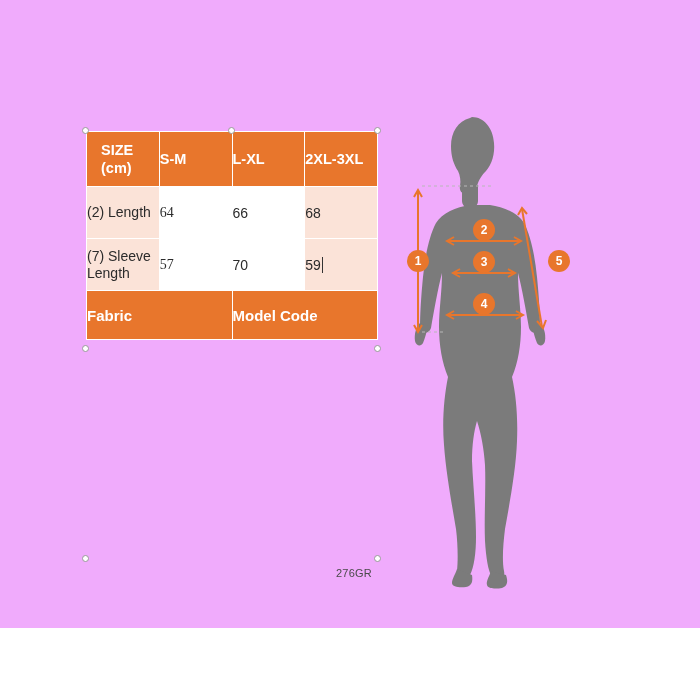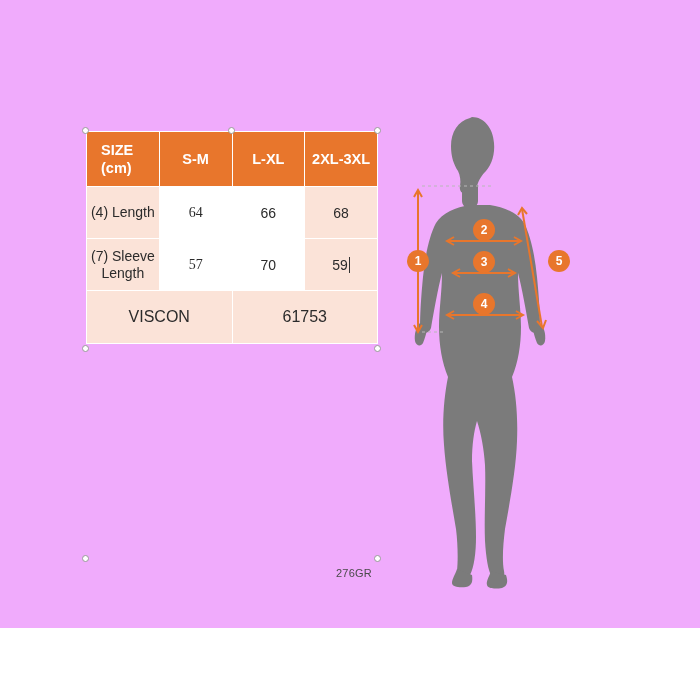--- a/index.html
+++ b/index.html
@@ -31,21 +31,21 @@
     width: 292px;
   }
 
   table.size-table {
     border-collapse: collapse;
     width: 292px;
     table-layout: fixed;
   }
   table.size-table td, table.size-table th {
     border: 1px solid #ffffff;
-    text-align: center;
+    text-align: left;
     vertical-align: middle;
     font-size: 14px;
     color: #2b2b2b;
     padding: 0;
     height: 51px;
   }
   
   tr.head td {
     background: #e8762c;
     color: #ffffff;
@@ -151,39 +151,39 @@
           <td class="label-cell">
             <span>SIZE</span><br>
             <span>(cm)</span>
           </td>
           <td>S-M</td>
           <td>L-XL</td>
           <td>2XL-3XL</td>
         </tr>
 
         <tr>
-          <td class="rowlabel">(4) Length</td>
+          <td class="rowlabel">(2) Length</td>
           <td class="valA">64</td>
           <td class="valB">66</td>
           <td class="valC">68</td>
         </tr>
 
 
 
 
         <tr>
           <td class="rowlabel">(7) Sleeve Length</td>
           <td class="valA">57</td>
           <td class="valB">70</td>
           <td class="valC"><span>59</span><span class="caret"></span></td>
         </tr>
 
-        <tr class="bandval">
-          <td colspan="2">VISCON</td>
-          <td colspan="2">61753</td>
+        <tr class="band">
+          <td colspan="2">Fabric</td>
+          <td colspan="2">Model Code</td>
         </tr>
       </tbody>
     </table>
 
     <div class="handle" style="left:-4px;  top:-4px;"></div>
     <div class="handle" style="left:142px; top:-4px;"></div>
     <div class="handle" style="left:288px; top:-4px;"></div>
     <div class="handle" style="left:-4px;  top:214px;"></div>
     <div class="handle" style="left:288px; top:214px;"></div>
     <div class="handle" style="left:-4px;  top:424px;"></div>

